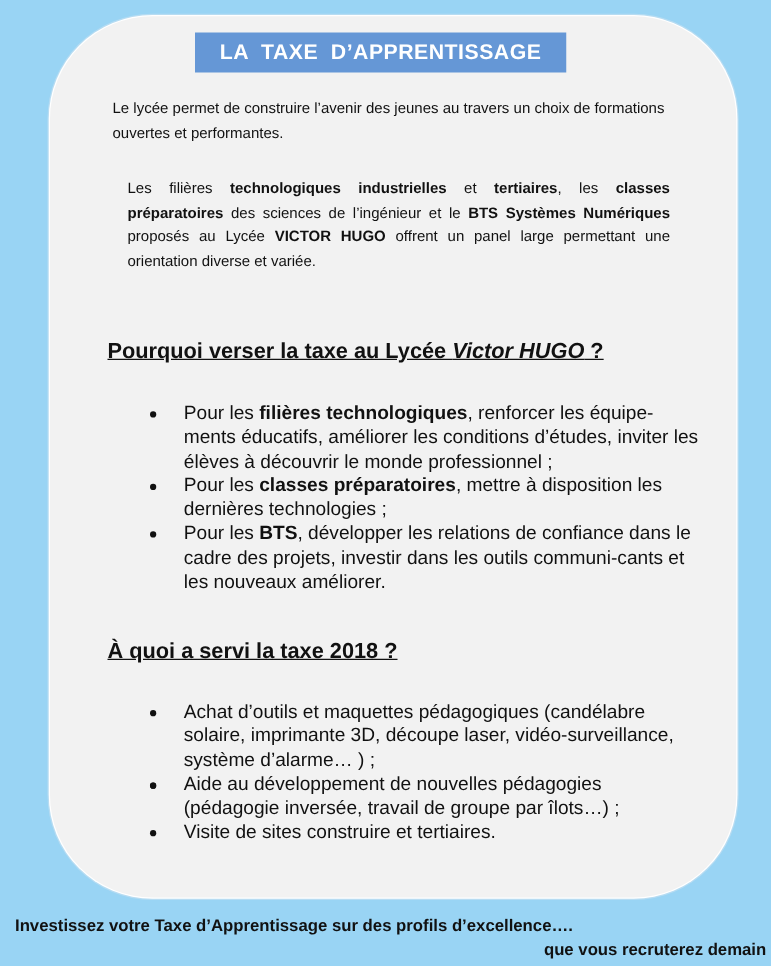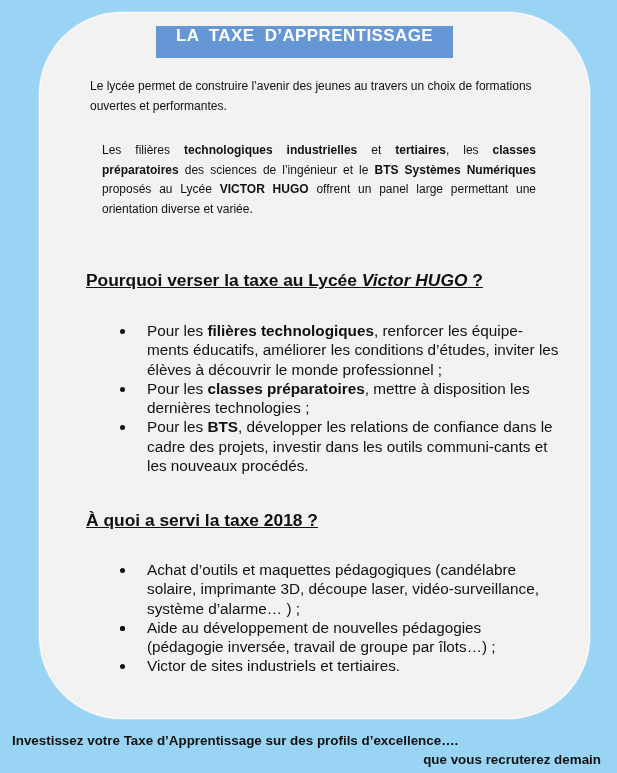--- a/index.html
+++ b/index.html
@@ -32,20 +32,21 @@
       top: 26px;
       width: 297px;
       height: 32px;
       background: #6597d6;
       color: #ffffff;
       font-weight: bold;
       font-size: 17px;
       letter-spacing: 0.4px;
       word-spacing: 5px;
       display: flex;
+      align-items: center;
       justify-content: center;
     }
     .content {
       position: absolute;
       left: 90px;
       width: 458px;
       font-size: 12px;
       line-height: 19.5px;
     }
     .intro1 { top: 77px; }
@@ -89,21 +90,21 @@
     .footer1 {
       position: absolute;
       left: 12px;
       top: 733px;
       font-size: 13.4px;
       font-weight: bold;
       color: #111;
     }
     .footer2 {
       position: absolute;
-      right: 16px;
+      right: 4px;
       top: 752px;
       font-size: 13.4px;
       font-weight: bold;
       color: #111;
     }
     b { font-weight: bold; }
     i { font-style: italic; }
   </style>
 </head>
 <body>
@@ -123,27 +124,27 @@
 <div class="heading h1"><span>Pourquoi verser la taxe au Lycée </span><i>Victor HUGO</i><span> ?</span></div>
 
 <ul class="bullets list1">
   <li>
     <span class="dot"></span><span>Pour les </span><b>filières technologiques</b><span>, renforcer les équipe-ments éducatifs, améliorer les conditions d’études, inviter les élèves à découvrir le monde professionnel ;</span>
   </li>
   <li>
     <span class="dot"></span><span>Pour les </span><b>classes préparatoires</b><span>, mettre à disposition les dernières technologies ;</span>
   </li>
   <li>
-    <span class="dot"></span><span>Pour les </span><b>BTS</b><span>, développer les relations de confiance dans le cadre des projets, investir dans les outils communi-cants et les nouveaux procédés.</span>
+    <span class="dot"></span><span>Pour les </span><b>BTS</b><span>, développer les relations de confiance dans le cadre des projets, investir dans les outils communi-cants et les nouveaux améliorer.</span>
   </li>
 </ul>
 
 <div class="heading h2">À quoi a servi la taxe 2018 ?</div>
 
 <ul class="bullets list2">
   <li><span class="dot"></span><span>Achat d’outils et maquettes pédagogiques (candélabre solaire, imprimante 3D, découpe laser, vidéo-surveillance, système d’alarme… ) ;</span></li>
   <li><span class="dot"></span></li>
   <li><span class="dot"></span><span>Aide au développement de nouvelles pédagogies (pédagogie inversée, travail de groupe par îlots…) ;</span></li>
-  <li><span class="dot"></span><span>Victor de sites industriels et tertiaires.</span></li>
+  <li><span class="dot"></span><span>Visite de sites construire et tertiaires.</span></li>
 </ul>
 
 <div class="footer1">Investissez votre Taxe d’Apprentissage sur des profils d’excellence….</div>
 <div class="footer2">que vous recruterez demain</div>
 
 </body></html>

